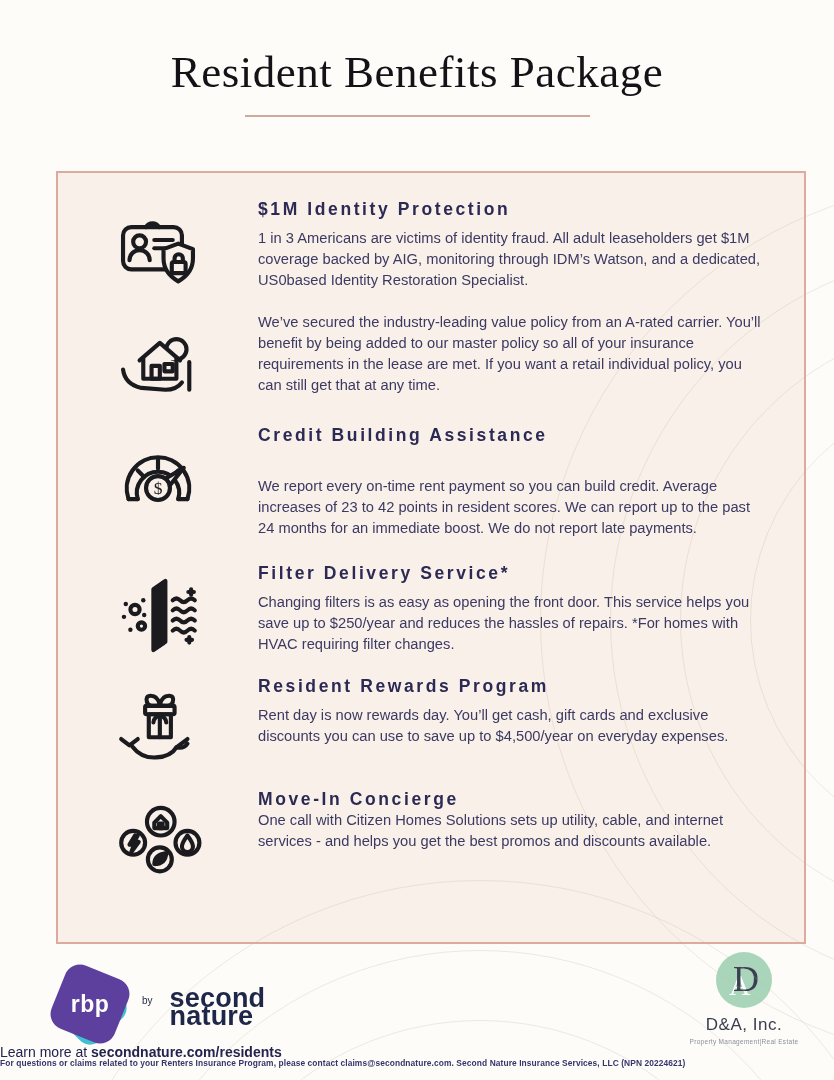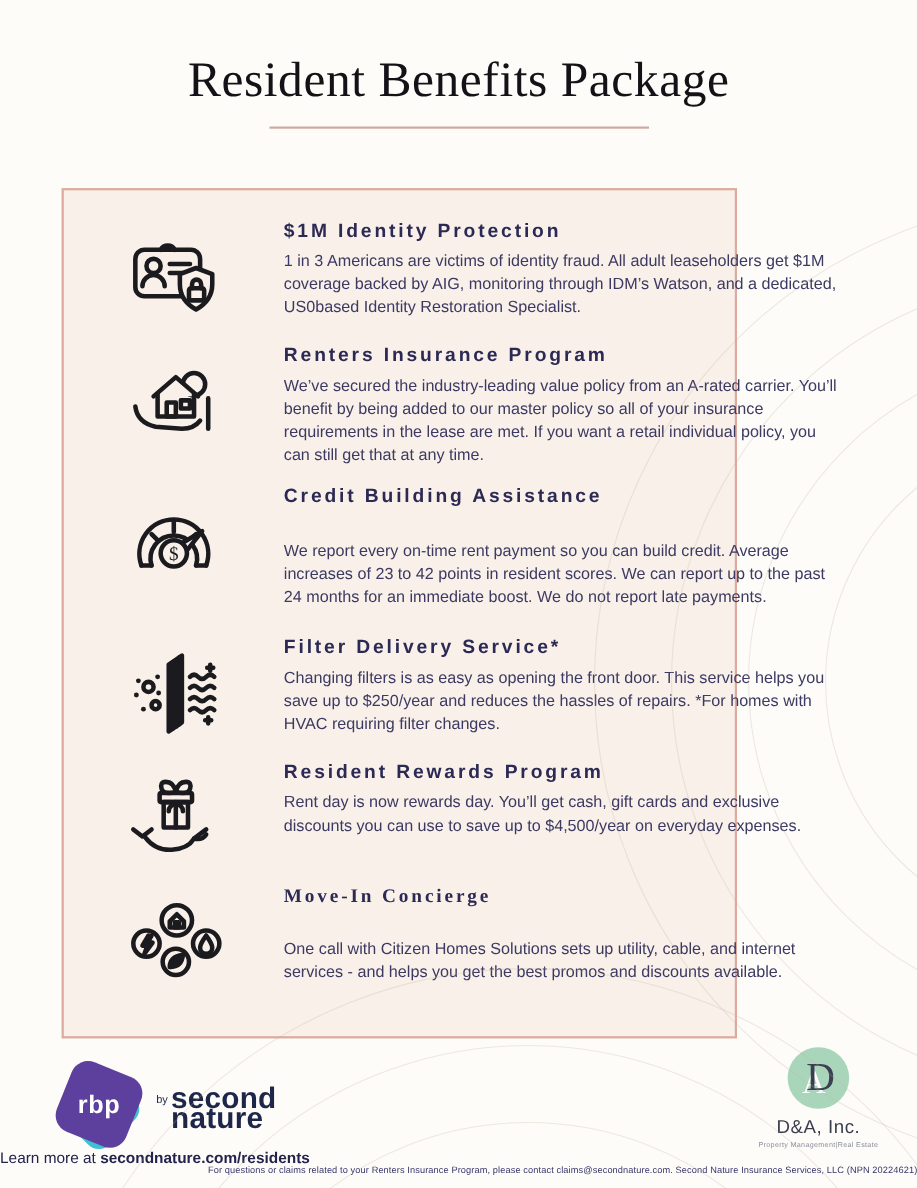--- a/index.html
+++ b/index.html
@@ -15,45 +15,45 @@
   .arc { position:absolute; border:1.5px solid rgba(197,178,157,0.28); border-radius:50%; }
 
   
   .header { position:relative; z-index:2; text-align:center; padding-top:38px; }
   .eyebrow { font-size:19px; letter-spacing:7px; color:#15151c; font-weight:500; }
   .main-title { font-family:"Liberation Serif", serif; font-weight:400; font-size:45px; color:#121217; margin-top:8px; letter-spacing:0.5px; }
   .divider { width:345px; height:2px; background:#d0a99d; margin:17px auto 0; }
 
   
   .card {
-    position:absolute; z-index:2; left:56px; top:171px; width:614px; height:773px;
+    position:absolute; z-index:2; left:56px; top:171px; width:750px; height:773px;
     background:#f8f0e9; border:2px solid #dcab9e;
     padding-top:26px;
   }
   .row { display:flex; margin-bottom:15px; }
   .icon-cell { width:200px; display:flex; justify-content:center; align-items:flex-start; padding-top:6px; flex:0 0 200px; }
   .icon-cell svg { width:92px; height:92px; }
   .text-cell { width:505px; flex:0 0 505px; }
   .benefit-title { font-size:17.5px; font-weight:bold; letter-spacing:2.6px; color:#2c2a55; margin-bottom:8px; }
   .benefit-body { font-size:14.7px; line-height:21px; color:#3c3a62; }
   .row.gap-lg { margin-bottom:24px; }
 
   
   .footer { position:absolute; z-index:2; left:0; top:944px; width:834px; height:136px; }
   .rbp-lockup { position:absolute; left:52px; top:24px; display:flex; align-items:center; }
   .rbp-mark { position:relative; width:78px; height:78px; }
   .rbp-teal { position:absolute; left:8px; top:10px; width:60px; height:60px; background:#41bfd3; border-radius:14px; transform:rotate(45deg); }
   .rbp-purple { position:absolute; left:4px; top:2px; width:68px; height:68px; background:#5d3f9e; border-radius:16px; transform:rotate(22deg); display:flex; align-items:center; justify-content:center; }
   .rbp-text { transform:rotate(-22deg); color:#ffffff; font-weight:bold; font-size:23px; letter-spacing:0.5px; }
   .by-brand { margin-left:12px; display:flex; align-items:flex-start; }
-  .by-label { font-size:10px; color:#1e2749; margin-top:6px; margin-right:3px; }
+  .by-label { font-size:10px; color:#1e2749; margin-top:6px; margin-right:17px; }
   .brand-words { font-weight:bold; color:#1e2749; font-size:27px; line-height:18px; letter-spacing:0.2px; }
   .learn-more { position:absolute; left:0; top:100px; width:100%; text-align:left; font-size:14px; color:#23234d; }
   .learn-more b { font-weight:bold; }
-  .fine-print { position:absolute; left:0; top:114px; width:100%; text-align:right; font-size:8.4px; color:#35356b; letter-spacing:0.1px; }
+  .fine-print { position:absolute; left:0; top:114px; width:100%; text-align:left; font-size:8.4px; color:#35356b; letter-spacing:0.1px;font-weight:bold; }
   .partner { position:absolute; right:22px; top:8px; width:136px; text-align:center; }
   .partner-circle { width:56px; height:56px; border-radius:50%; background:#a9d6ba; margin:0 auto; position:relative; font-family:"Liberation Serif", serif; }
   .partner-circle .ltr-d { position:absolute; left:17px; top:6px; font-size:36px; color:#3c3f52; }
   .partner-circle .ltr-a { position:absolute; left:13px; top:16px; font-size:30px; color:#ffffff; }
   .partner-name { font-family:Liberation Sans, sans-serif; font-size:17px; color:#3a3d4e; margin-top:7px; letter-spacing:0.5px; }
   .partner-tagline { font-size:6.5px; color:#8a8f9a; margin-top:3px; letter-spacing:0.3px; }
 
   .ic { stroke:#1b1b1f; fill:none; stroke-width:4.5; stroke-linecap:round; stroke-linejoin:round; }
   .ic-fill { fill:#f8f0e9; }
 </style>
@@ -103,21 +103,20 @@
         <circle class="ic ic-fill" cx="70" cy="34" r="11"></circle>
         <path class="ic ic-fill" d="M30,46 L52,27 L74,46"></path>
         <path class="ic" d="M34,44 V66 H70 V44"></path>
         <rect class="ic" x="43" y="52" width="9" height="14"></rect>
         <rect class="ic" x="57" y="50" width="9" height="8"></rect>
         <path class="ic" d="M12,56 q2,16 20,20 l26,2 q12,0 18,-8"></path>
         <path class="ic" d="M84,48 v30"></path>
       </svg>
     </div>
     <div class="text-cell">
-      <div class="benefit-title">Renters Insurance Program</div>
       <div class="benefit-body">We’ve secured the industry-leading value policy from an A-rated carrier. You’ll benefit by being added to our master policy so all of your insurance requirements in the lease are met. If you want a retail individual policy, you can still get that at any time.</div>
     </div>
   </div>
 
   <div class="row gap-lg">
     <div class="icon-cell">
       <svg viewBox="0 0 100 100">
         <path class="ic" d="M18,74 A34 34 0 1 1 82,74"></path>
         <path class="ic" d="M28,74 A23 23 0 1 1 72,74"></path>
         <line class="ic" x1="18" y1="74" x2="28" y2="74"></line>
@@ -193,21 +192,21 @@
         <circle class="ic" cx="82" cy="52" r="13"></circle>
         <path class="ic" d="M46,30 l7,-7 7,7 v6 h-14 z" stroke-width="3.2"></path>
         <rect class="ic" x="51" y="31" width="4" height="5" stroke-width="2.6"></rect>
         <path class="ic" d="M25,44 l-6,10 h5 l-3,8 8,-11 h-5 l4,-7" stroke-width="2.8"></path>
         <path class="ic" d="M46,75 q0,-10 13,-12 q-1,12 -13,12 z" stroke-width="3"></path>
         <line class="ic" x1="47" y1="75" x2="57" y2="65" stroke-width="2.6"></line>
         <path class="ic" d="M82,44 q6,8 6,12 a6 6 0 0 1 -12,0 q0,-4 6,-12 z" stroke-width="3.2"></path>
       </svg>
     </div>
     <div class="text-cell">
-      <div class="benefit-title" style="margin-bottom:28px;font-family:Liberation Serif, serif;">Move-In Concierge</div>
+      <div class="benefit-title" style="margin-bottom:0;">Move-In Concierge</div>
       <div class="benefit-body">One call with Citizen Homes Solutions sets up utility, cable, and internet services -  and helps you get the best promos and discounts available.</div>
     </div>
   </div>
 
 </div>
 
 <div class="footer">
 
   <div class="rbp-lockup">
     <div class="rbp-mark">

